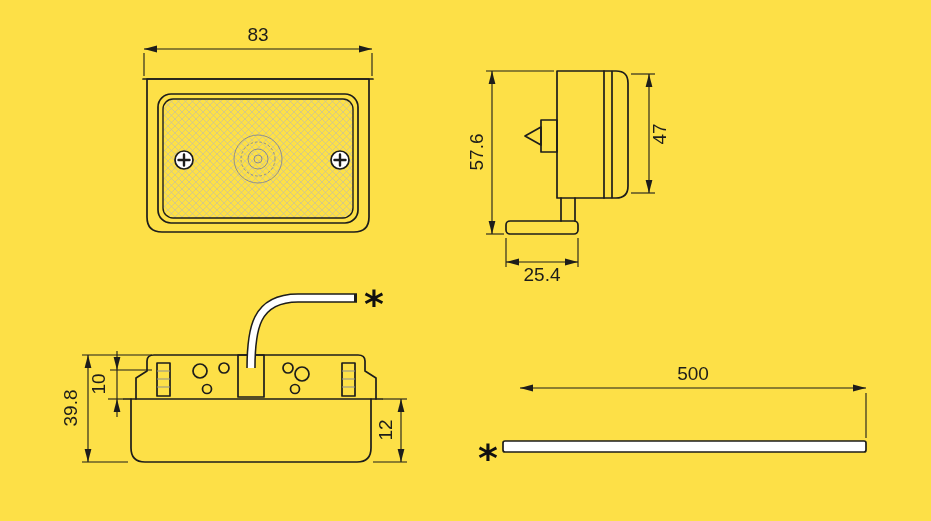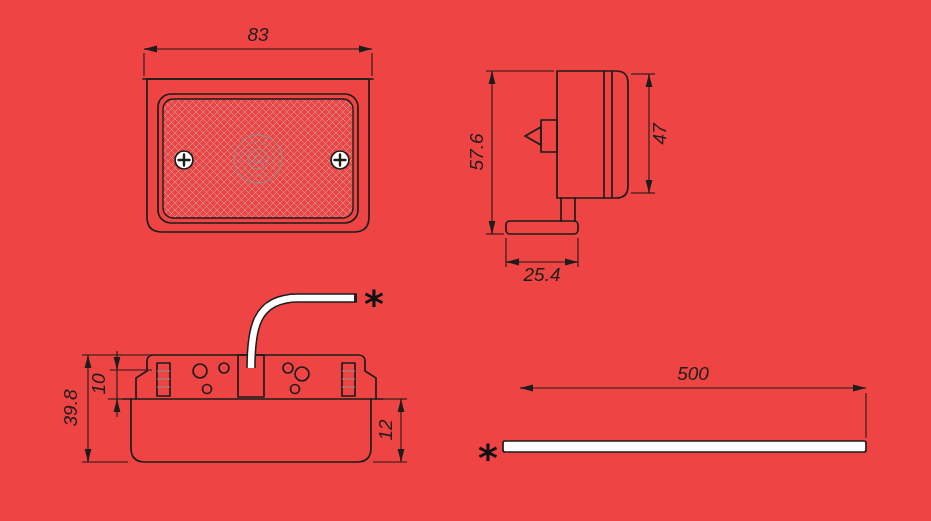--- a/index.html
+++ b/index.html
@@ -1,16 +1,16 @@
 <!DOCTYPE html>
 <html><head>
 <meta charset="utf-8">
 <style>
   html,body{margin:0;padding:0;background:#ffffff;}
-  .canvas{width:931px;height:521px;background:#ef4444;position:relative;overflow:hidden;font-style:italic;}
+  .canvas{width:931px;height:521px;background:#fde047;position:relative;overflow:hidden;}
   svg{display:block;}
   .dim{font-family:"Liberation Sans","DejaVu Sans",sans-serif;font-size:19px;fill:#1d1d1b;}
   .star{font-family:"DejaVu Sans",sans-serif;font-size:38px;font-weight:bold;fill:#101010;}
   .part{fill:none;stroke:#1d1d1b;stroke-width:1.7;stroke-linejoin:round;stroke-linecap:round;}
   .partw{fill:#ffffff;stroke:#1d1d1b;stroke-width:1.7;}
   .thin{fill:none;stroke:#8f8f8f;stroke-width:1;}
   .dimline{stroke:#1d1d1b;stroke-width:1.1;fill:none;}
   .cable-out{fill:none;stroke:#1d1d1b;stroke-width:9.5;}
   .cable-in{fill:none;stroke:#ffffff;stroke-width:6.4;}
   .screwline{stroke:#1d1d1b;stroke-width:2.4;stroke-linecap:round;fill:none;}

